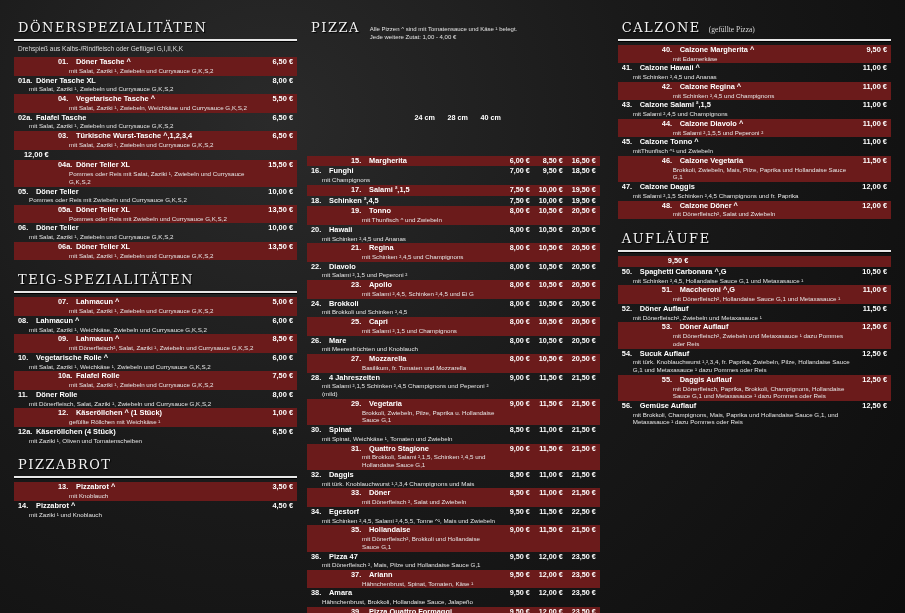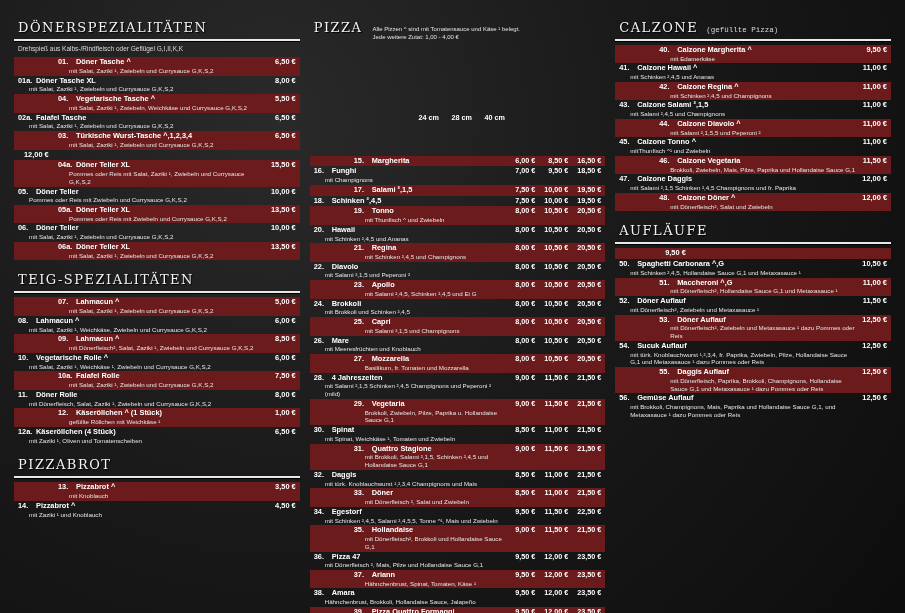--- a/index.html
+++ b/index.html
@@ -14,33 +14,33 @@
     background:
       radial-gradient(circle at 30% 20%, #2a2a2a 0%, #1a1a1a 45%, #0d0d0d 100%);
     box-sizing:border-box;
     padding:14px 14px 10px 14px;
     display:flex;
     gap:10px;
   }
   .col{display:flex;flex-direction:column;}
   .col1{width:290px;}
   .col2{width:300px;gap:32px;}
-  .col3{width:280px;}
+  .col3{width:280px;margin-left:8px;}
 
   .sectionTitle{
     font-family:"DejaVu Serif", serif;
     font-size:13px;
     letter-spacing:1.5px;
     color:#f2f2f2;
     margin:6px 0 3px 4px;
     text-shadow:1px 1px 1px #000;
   }
   .titleRow{display:flex;align-items:baseline;gap:8px;}
   .titleNote{
-    font-family:Liberation Mono, monospace;
+    font-family:Liberation Serif, serif;
     font-size:7.5px;color:#d8d8d8;letter-spacing:0;
   }
   .rule{
     height:2px;background:#e8e8e8;margin:1px 0 4px 0;
     box-shadow:0 1px 0 #000;
   }
   .subnote{
     font-size:6.5px;color:#dcdcdc;margin:0 0 4px 4px;line-height:1.25;
   }
   .headNote{

